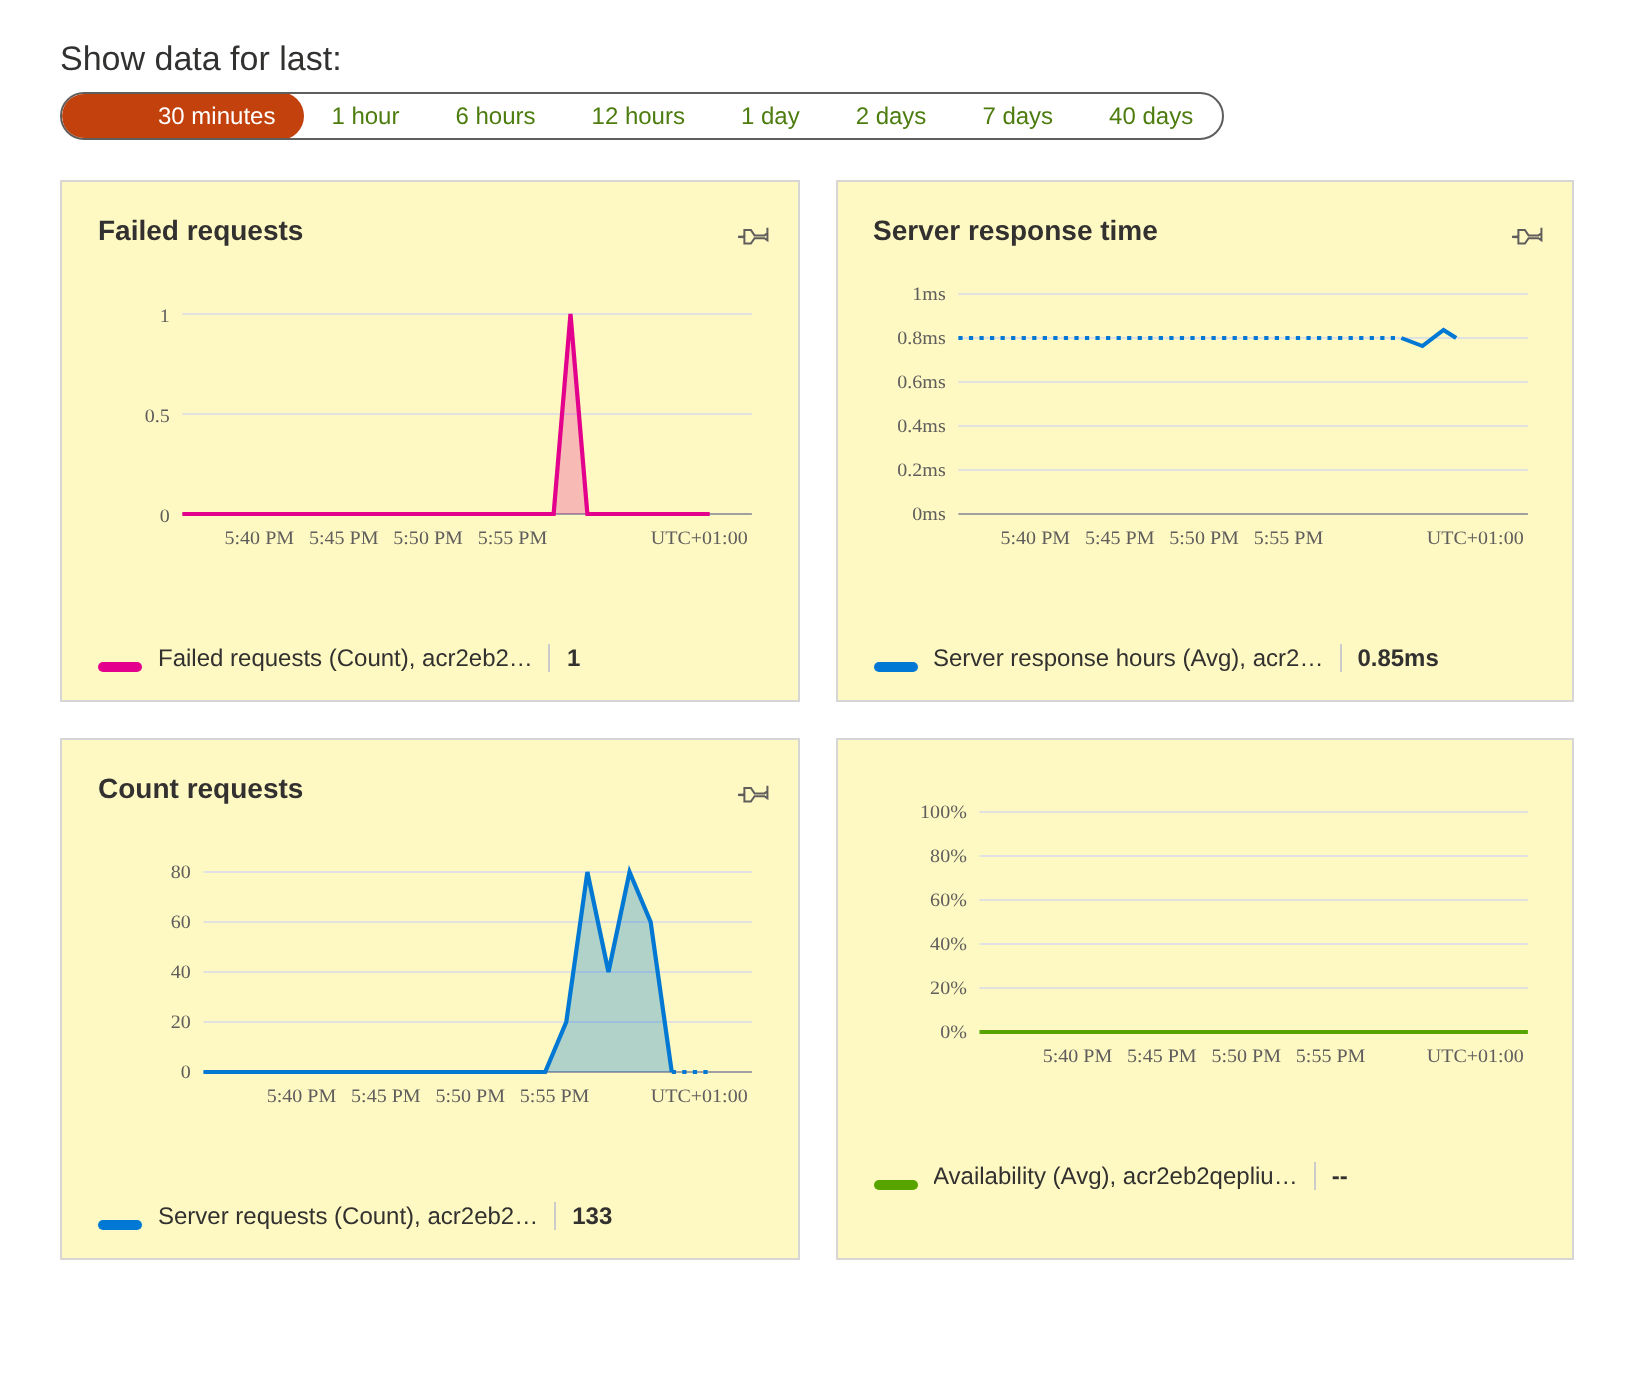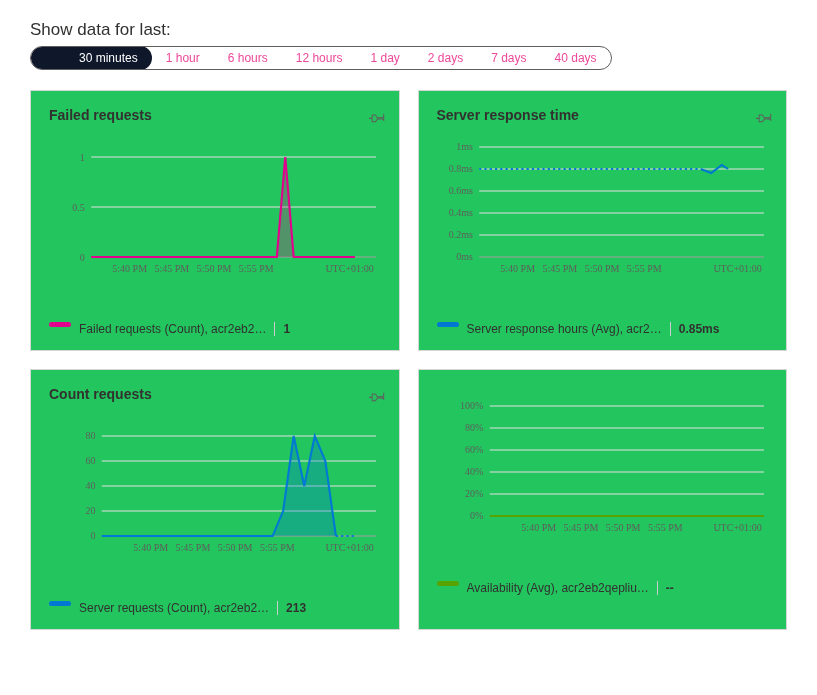--- a/index.html
+++ b/index.html
@@ -16,41 +16,41 @@
     display: inline-flex;
     border: 1px solid #605e5c;
     border-radius: 14px;
     overflow: hidden;
     height: 24px;
     align-items: center;
   }
   .time-option {
     padding: 3px 14px;
     font-size: 12px;
-    color: #ec4899;
+    color: #4d7c0f;
     cursor: pointer;
     line-height: 18px;
   }
   .time-option.selected {
-    background: #0f172a;
+    background: #c2410c;
     color: #fff;
     border-radius: 14px;
     padding-left: 48px;
   }
   .grid {
     display: grid;
     grid-template-columns: 1fr 1fr;
     gap: 18px;
     margin-top: 20px;
   }
   .card {
     border: 1px solid #d6d6d6;
     padding: 16px 12px 14px 18px;
     position: relative;
-    background: #22c55e;
+    background: #fef9c3;
   }
   .card-header {
     display: flex;
     justify-content: space-between;
     align-items: flex-start;
   }
   .card-title { font-weight: 600; font-size: 14px; }
   .pin-btn {
     width: 20px; height: 20px;
     cursor: pointer;
@@ -62,21 +62,21 @@
     height: 155px;
     position: relative;
     font-family: Liberation Serif, serif;
   }
   .chart-svg { width: 100%; height: 100%; display:block; }
   .axis-text { font-size: 9.5px; fill: #605e5c; }
   .grid-line { stroke: #e1e1e1; stroke-width: 1; }
   .axis-line { stroke: #a0a0a0; stroke-width: 1; }
   .legend-row {
     display: flex;
-    align-items: flex-start;
+    align-items: flex-end;
     gap: 8px;
     margin-top: 30px;
     font-size: 12px;
   }
   .legend-swatch {
     width: 22px; height: 5px; border-radius: 3px;
   }
   .legend-label {
     flex: 0 1 auto;
     white-space: nowrap;
@@ -206,21 +206,21 @@
         <text class="axis-text" x="160" y="135">5:50 PM</text>
         <text class="axis-text" x="200" y="135">5:55 PM</text>
         <text class="axis-text" x="308" y="135" text-anchor="end">UTC+01:00</text>
         <path d="M50 120 L212 120 L222 95 L232 20 L242 70 L252 20 L262 45 L272 120" fill="rgba(0,120,212,0.3)" stroke="#0078d4" stroke-width="2"></path>
         <path d="M272 120 L292 120" stroke="#0078d4" stroke-width="2" stroke-dasharray="2 3" fill="none"></path>
       </svg>
     </div>
     <div class="legend-row">
       <span class="legend-swatch" style="background:#0078d4"></span>
       <span class="legend-label">Server requests (Count), acr2eb2…</span>
-      <span class="legend-value">213</span>
+      <span class="legend-value">133</span>
     </div>
   </div>
 
   <div class="card">
     <div class="chart-wrap">
       <svg class="chart-svg" viewBox="0 0 320 155" preserveAspectRatio="none">
         <line class="grid-line" x1="50" y1="10" x2="310" y2="10"></line>
         <line class="grid-line" x1="50" y1="32" x2="310" y2="32"></line>
         <line class="grid-line" x1="50" y1="54" x2="310" y2="54"></line>
         <line class="grid-line" x1="50" y1="76" x2="310" y2="76"></line>

